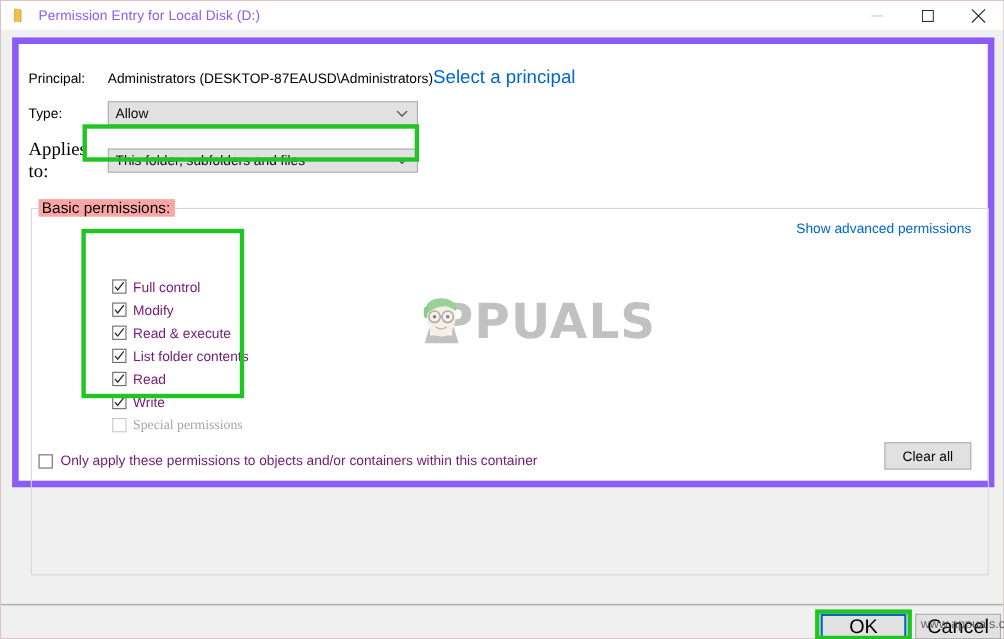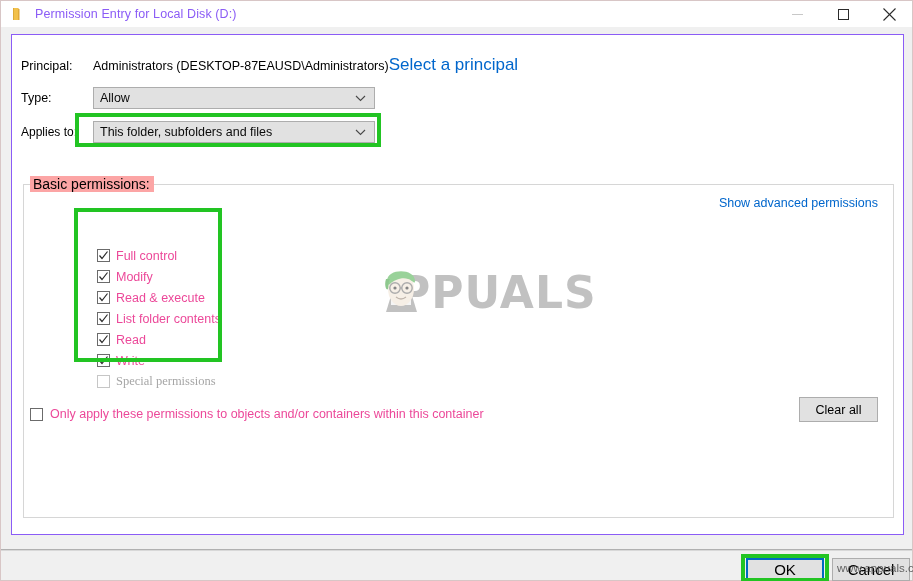--- a/index.html
+++ b/index.html
@@ -67,23 +67,23 @@
     background: transparent;
   }
   .win-btn svg { display: block; }
 
   
   #content-panel {
     position: absolute;
     left: 10px;
     top: 33px;
     width: 893px;
-    height: 501px;
+    height: 409px;
     background: #ffffff;
-    border: 1px solid #8b5cf6;
+    border: 6px solid #8b5cf6;
     box-sizing: border-box;
   }
 
   
   #principal-row {
     position: absolute;
     left: 9px;
     top: 20px;
     display: flex;
     align-items: baseline;
@@ -120,21 +120,22 @@
   }
   #applies-row {
     position: absolute;
     left: 9px;
     top: 86px;
     display: flex;
     align-items: center;
   }
   #applies-label {
     width: 72px;
-    font-size: 12px;
+    font-size: 17px;
+    font-family: Liberation Serif, serif;
   }
 
   .combo {
     width: 282px;
     height: 22px;
     background: #e1e1e1;
     border: 1px solid #adadad;
     box-sizing: border-box;
     display: flex;
     align-items: center;
@@ -238,21 +239,21 @@
     border-color: #c6c6c6;
     background: #ffffff;
   }
   .cb svg {
     position: absolute;
     left: 0px;
     top: 0px;
   }
   .perm-label {
     font-size: 12.5px;
-    color: #ec4899;
+    color: #701a75;
   }
   .perm-label.disabled { color: #a6a6a6; font-family: Liberation Serif, serif; }
 
   
   #only-apply-row {
     position: absolute;
     left: 6px;
     top: 222px;
     display: flex;
     align-items: center;
@@ -296,21 +297,21 @@
   }
 
   
   .footer-btn {
     position: absolute;
     width: 78px;
     height: 23px;
     background: #e1e1e1;
     border: 1px solid #adadad;
     box-sizing: border-box;
-    font-size: 15px;
+    font-size: 18px;
     color: #000;
     display: flex;
     align-items: center;
     justify-content: center;
     cursor: default;
   }
   #ok-btn {
     left: 745px;
     top: 557px;
     border: 2px solid #0069c0;

